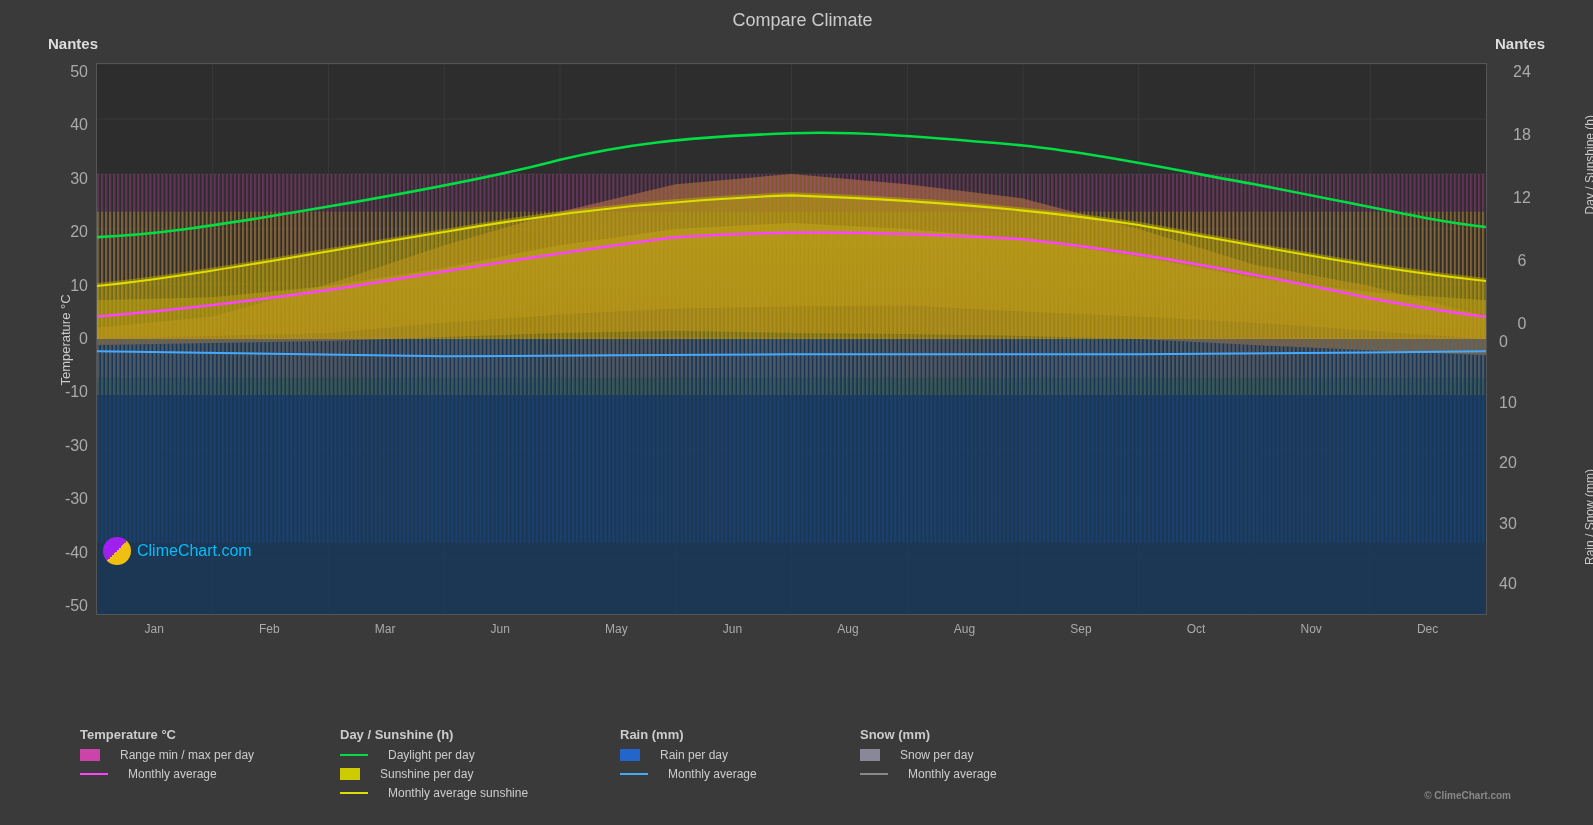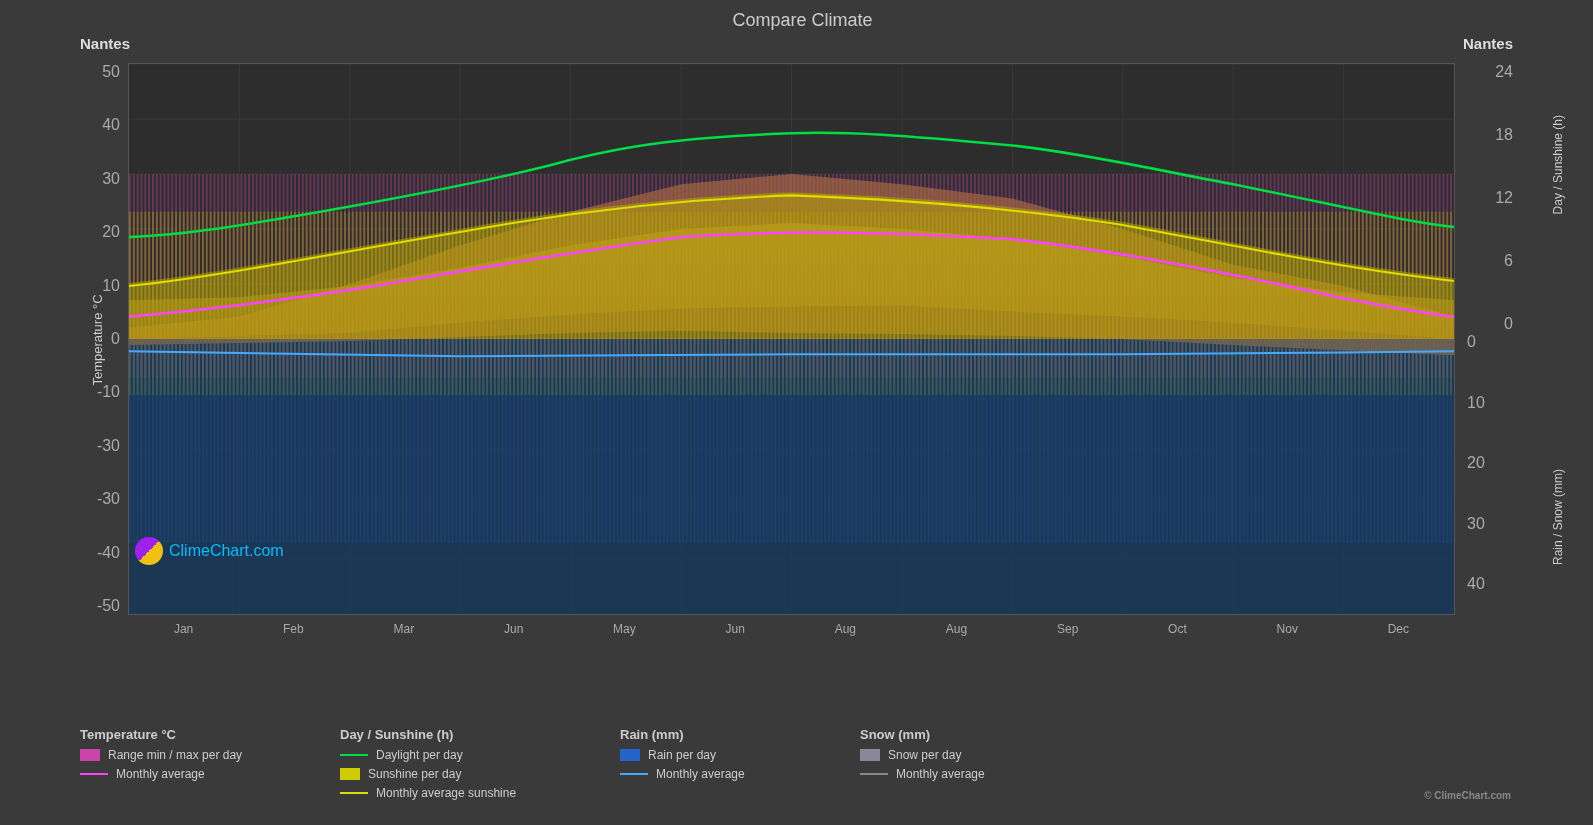--- a/index.html
+++ b/index.html
@@ -52,21 +52,21 @@
     }
     .legend-title {
       font-size: 13px;
       color: #ccc;
       margin-bottom: 6px;
       font-weight: bold;
     }
     .legend-item {
       display: flex;
       align-items: center;
-      gap: 8px;
+      gap: 20px;
       margin-bottom: 5px;
     }
     .legend-swatch {
       width: 20px;
       height: 12px;
       flex-shrink: 0;
     }
     .legend-line {
       width: 28px;
       height: 2px;
@@ -95,21 +95,21 @@
       border-radius: 50%;
       background: linear-gradient(135deg, #a020f0 50%, #f0c010 50%);
     }
   </style>
 </head>
 <body>
 
 <div class="page-container">
   <div class="title">Compare Climate</div>
 
-  <div style="position:relative; margin: 0 80px; height: 610px;">
+  <div style="position:relative; margin: 0 48px; height: 610px;">
 
     <div class="location-left">Nantes</div>
     <div class="location-right">Nantes</div>
 
     <div class="logo-top-right">
       <div class="logo-icon"></div>
       <span class="logo-text">ClimeChart.com</span>
     </div>
 
     <div style="position:absolute; left:0; top:28px; bottom:30px; width:40px; display:flex; flex-direction:column; justify-content:space-between; align-items:flex-end;">
@@ -220,21 +220,21 @@
         <span class="x-label">Jun</span>
         <span class="x-label">Aug</span>
         <span class="x-label">Aug</span>
         <span class="x-label">Sep</span>
         <span class="x-label">Oct</span>
         <span class="x-label">Nov</span>
         <span class="x-label">Dec</span>
       </div>
     </div>
 
-    <div style="position:absolute; right:0; top:28px; height:270px; width:50px; display:flex; flex-direction:column; justify-content:space-between; align-items:flex-end; padding-left:4px;">
+    <div style="position:absolute; right:0; top:28px; height:270px; width:50px; display:flex; flex-direction:column; justify-content:space-between; align-items:center; padding-left:4px;">
       <span class="y-label">24</span>
       <span class="y-label">18</span>
       <span class="y-label">12</span>
       <span class="y-label">6</span>
       <span class="y-label">0</span>
     </div>
 
     <div style="position:absolute; right:0; top:298px; height:260px; width:50px; display:flex; flex-direction:column; justify-content:space-between; align-items:flex-start; padding-left:4px;">
       <span class="y-label">0</span>
       <span class="y-label">10</span>

